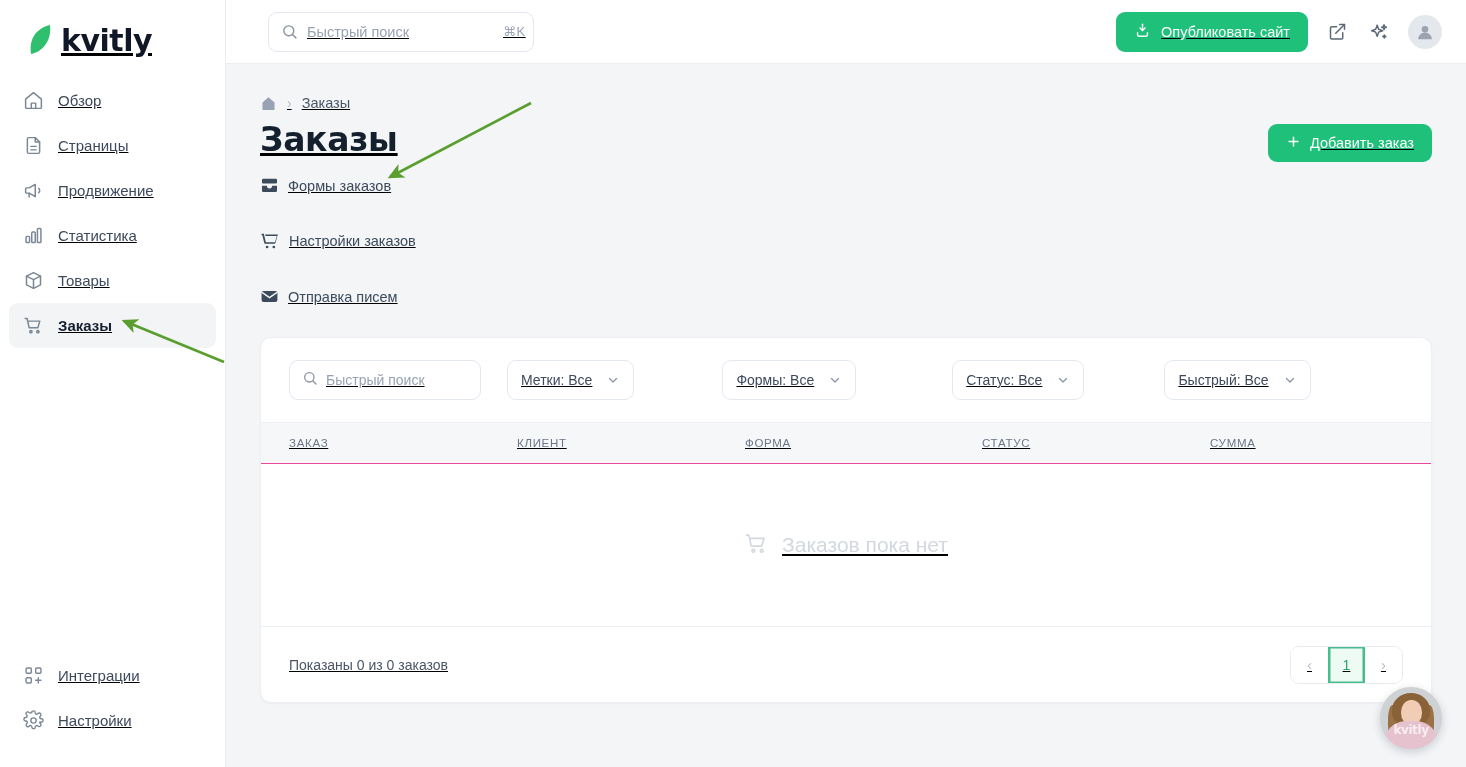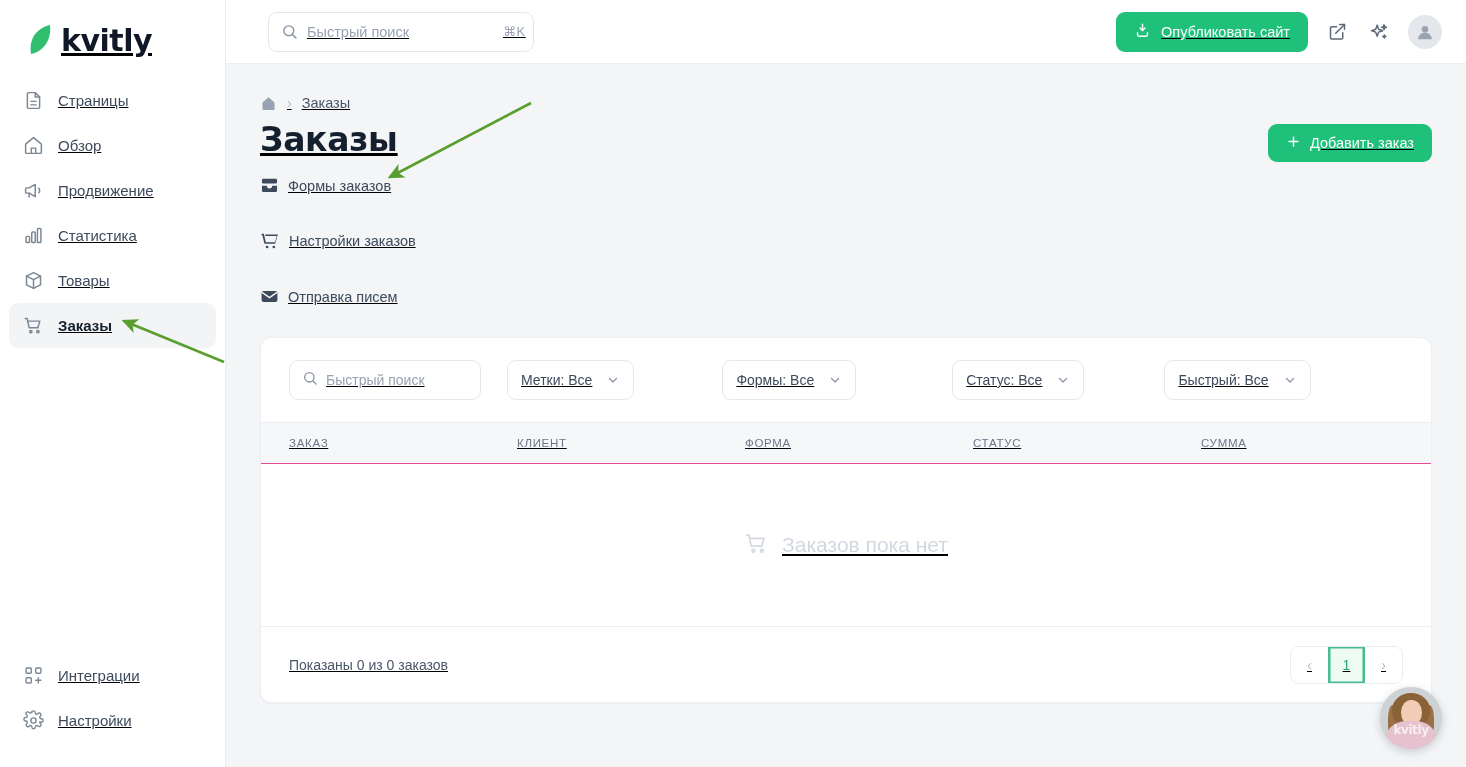--- a/index.html
+++ b/index.html
@@ -97,21 +97,21 @@
   .select {
     height: 40px; border: 1px solid #e3e8ee; border-radius: 9px; background: #fff;
     display: flex; align-items: center; justify-content: space-between; gap: 14px;
     padding: 0 13px; font-size: 14px; color: #3d4a5c; cursor: pointer; white-space: nowrap;
   }
   .select .cd { color: #8a94a3; display: flex; }
   .sp1 { width: 26px; } .sp2 { width: 88px; } .sp3 { width: 96px; } .sp4 { width: 80px; }
 
   .thead { background: #f6f7f9; border-top: 1px solid #eceff3; border-bottom: 1px solid #ec4899; height: 42px; display: flex; align-items: center; padding: 0 28px; }
   .th { font-size: 11.5px; letter-spacing: 0.7px; color: #6b7688; text-transform: uppercase; }
-  .th.c1 { width: 228px; } .th.c2 { width: 228px; } .th.c3 { width: 228px; } .th.c4 { width: 228px; } .th.c5 { flex: 1; }
+  .th.c1 { width: 228px; } .th.c2 { width: 228px; } .th.c3 { width: 228px; } .th.c4 { width: 228px; margin-left: 9px; } .th.c5 { flex: 1; }
 
   .empty { height: 162px; display: flex; align-items: center; justify-content: center; gap: 13px; color: #d3d8e0; }
   .empty-text { font-size: 21px; color: #d3d8e0; }
 
   .card-foot { border-top: 1px solid #eceff3; height: 76px; display: flex; align-items: center; justify-content: space-between; padding: 0 28px; }
   .foot-text { font-size: 14px; color: #4a5666; }
   .pager { display: flex; align-items: center; border: 1px solid #e7ebf0; border-radius: 9px; overflow: hidden; background: #fff; }
   .pg { width: 37px; height: 36px; display: flex; align-items: center; justify-content: center; color: #b4bcc8; font-size: 15px; cursor: pointer; background:#fff; border:none; font-family: inherit;}
   .pg.num { color: #27a56f; font-size: 14px; background: #eefaf4; border-left: 1.5px solid #46bd8d; border-right: 1.5px solid #46bd8d; box-shadow: inset 0 0 0 1.5px #46bd8d; }
 
@@ -144,35 +144,35 @@
           <path d="M22 2 C6 6, 1 18, 3 31 C14 29, 24 18, 22 2 Z" fill="#2fbf6f"></path>
         </svg>
       </span>
       <span class="brand-name">kvitly</span>
     </div>
 
     <nav class="nav">
       <div class="nav-item">
         <span class="nav-ico">
           <svg width="21" height="21" viewBox="0 0 24 24" fill="none" stroke="currentColor" stroke-width="1.7" stroke-linecap="round" stroke-linejoin="round">
+              <path d="M3 10.5 12 3l9 7.5V20a1 1 0 0 1-1 1H4a1 1 0 0 1-1-1z"></path>
+              <path d="M9.5 21v-6h5v6"></path>
+            </svg>
+        </span>
+        <span>Обзор</span>
+      </div>
+      <div class="nav-item">
+        <span class="nav-ico">
+          <svg width="21" height="21" viewBox="0 0 24 24" fill="none" stroke="currentColor" stroke-width="1.7" stroke-linecap="round" stroke-linejoin="round">
               <path d="M14 3H6.5A1.5 1.5 0 0 0 5 4.5v15A1.5 1.5 0 0 0 6.5 21h11a1.5 1.5 0 0 0 1.5-1.5V8z"></path>
               <path d="M14 3v5h5"></path>
               <path d="M9 13h6M9 17h6"></path>
             </svg>
         </span>
         <span>Страницы</span>
-      </div>
-      <div class="nav-item">
-        <span class="nav-ico">
-          <svg width="21" height="21" viewBox="0 0 24 24" fill="none" stroke="currentColor" stroke-width="1.7" stroke-linecap="round" stroke-linejoin="round">
-              <path d="M3 10.5 12 3l9 7.5V20a1 1 0 0 1-1 1H4a1 1 0 0 1-1-1z"></path>
-              <path d="M9.5 21v-6h5v6"></path>
-            </svg>
-        </span>
-        <span>Обзор</span>
       </div>
       <div class="nav-item">
         <span class="nav-ico">
           <svg width="21" height="21" viewBox="0 0 24 24" fill="none" stroke="currentColor" stroke-width="1.7" stroke-linecap="round" stroke-linejoin="round">
               <path d="M3 10v4a1 1 0 0 0 1 1h3l7 4V5L7 9H4a1 1 0 0 0-1 1z"></path>
               <path d="M7 15v4.5"></path>
               <path d="M18 9.5a3.5 3.5 0 0 1 0 5"></path>
             </svg>
         </span>
         <span>Продвижение</span>

